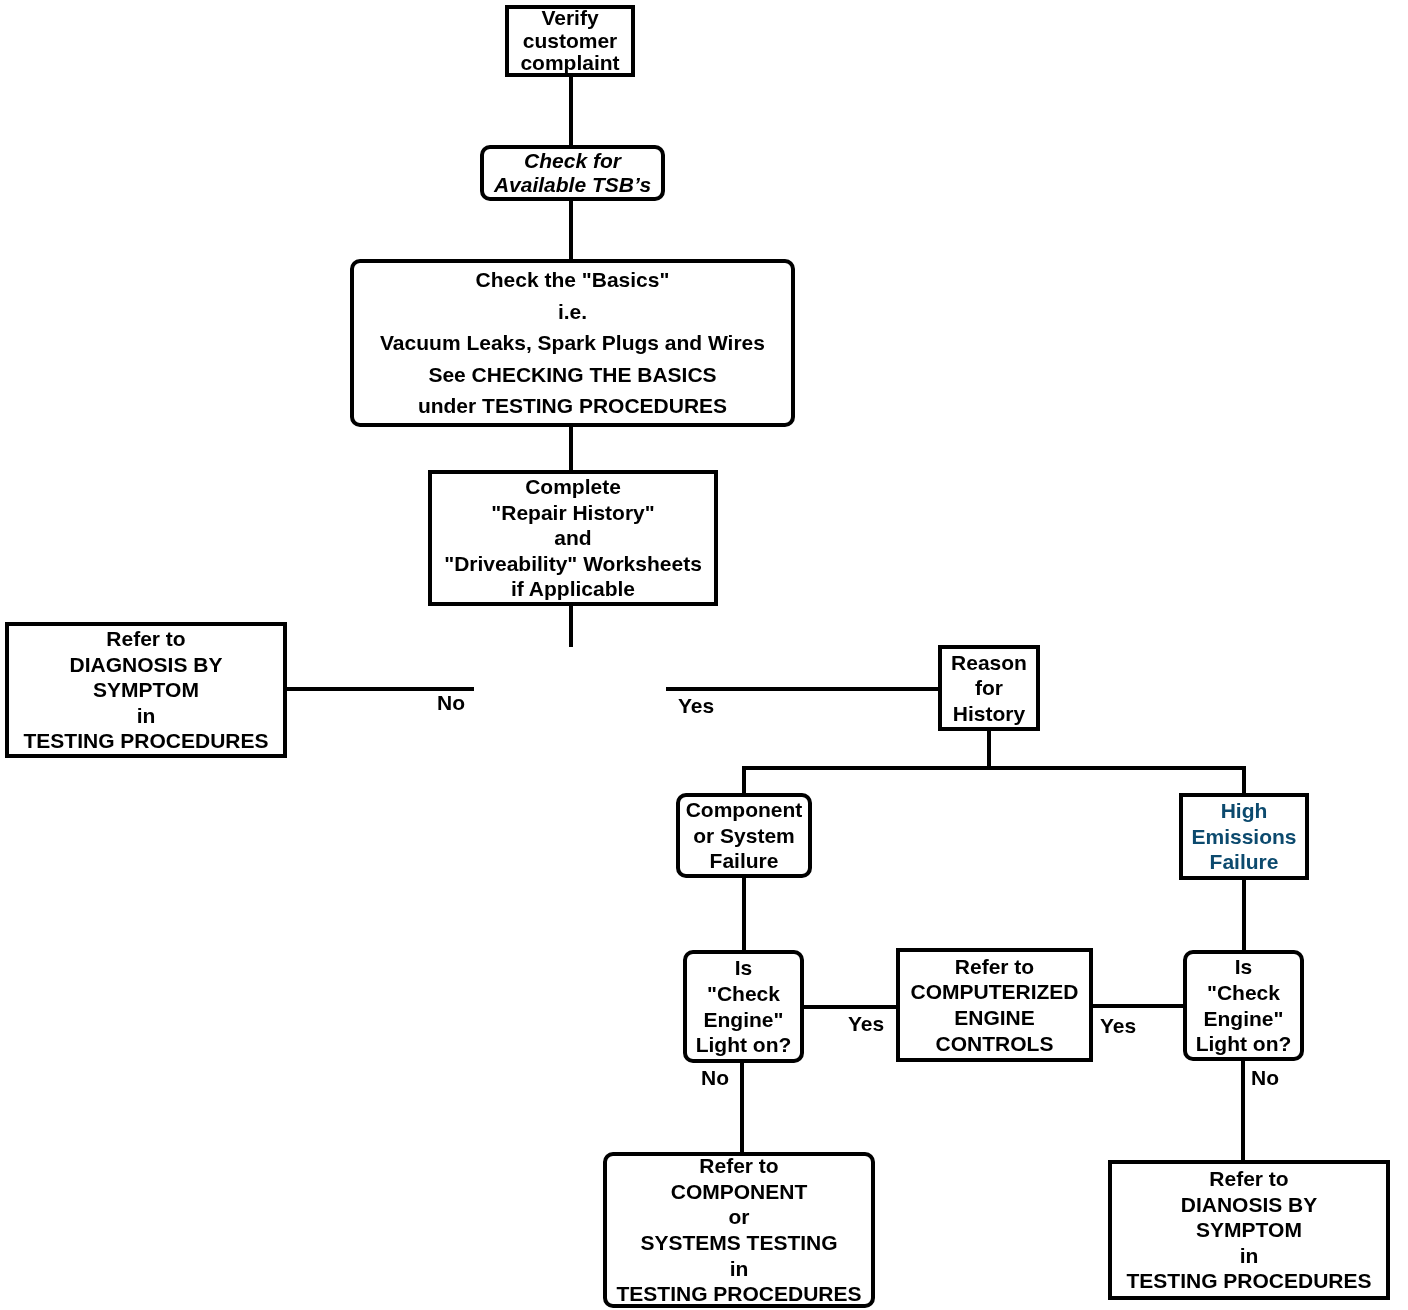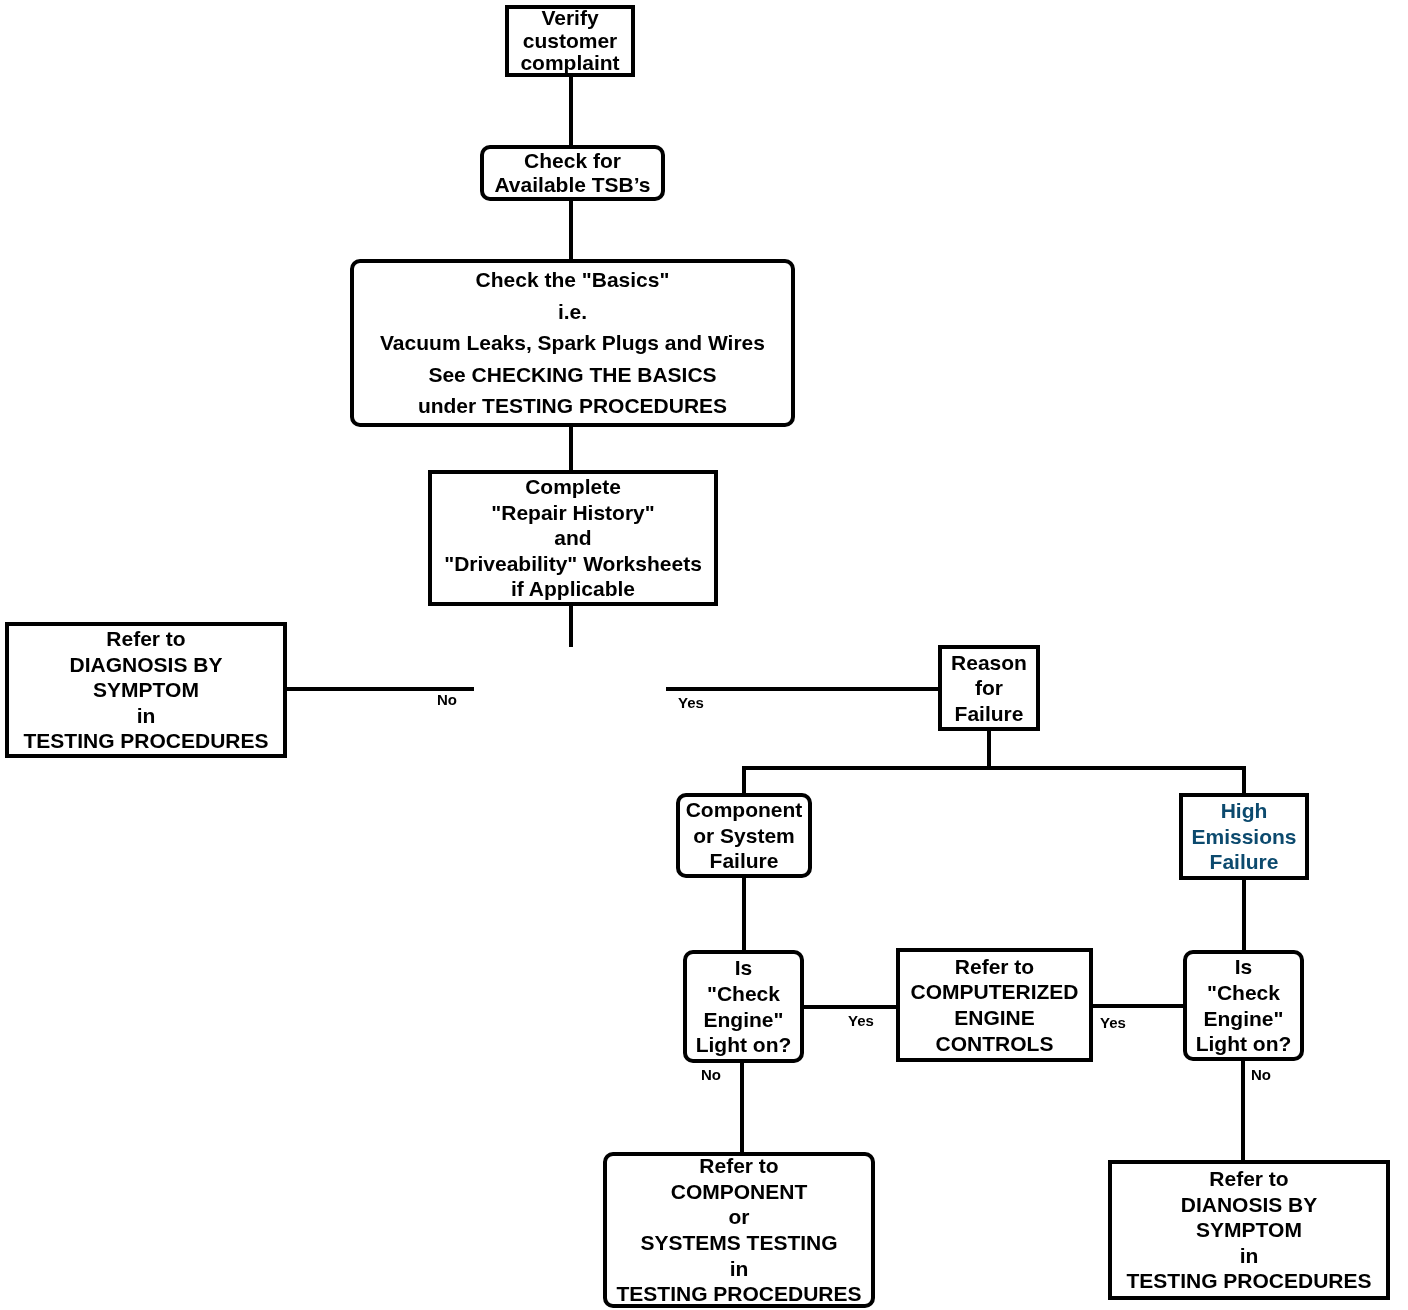--- a/index.html
+++ b/index.html
@@ -30,31 +30,31 @@
   }
   .node.rounded { border-radius: 10px; }
   .node-text {
     white-space: pre-line;
     font-size: 21px;
     line-height: 1.22;
     padding: 0 2px;
   }
   
   [data-name="node-verify-customer-complaint"] .node-text { line-height: 1.08; }
-  [data-name="node-check-tsb"] .node-text { line-height: 1.14; }
+  [data-name="node-check-tsb"] .node-text { line-height: 1.14; font-style: italic; }
   [data-name="node-check-basics"] .node-text { line-height: 1.5; }
   [data-name="node-emissions-test"] .node-text { line-height: 1.26; }
   .line {
     position: absolute;
     background: #000000;
     z-index: 1;
   }
   .edge-label {
     position: absolute;
-    font-size: 15px;
+    font-size: 21px;
     line-height: 1;
     z-index: 3;
     background: #ffffff;
     padding: 0 1px;
   }
 </style>
 </head>
 <body>
 
 <div id="stage" data-name="flowchart" style="background: rgb(255, 255, 255);">
@@ -100,21 +100,21 @@
     <div class="node" data-name="node-diagnosis-by-symptom-left" style="left: 5px; top: 622px; width: 282px; height: 136px; border-color: rgb(0, 0, 0);">
       <div class="node-text" data-name="node-label" style="color: rgb(0, 0, 0);">Refer to
 DIAGNOSIS BY
 SYMPTOM
 in
 TESTING PROCEDURES</div>
     </div>
     <div class="node" data-name="node-reason-for-failure" style="left: 938px; top: 645px; width: 102px; height: 86px; border-color: rgb(0, 0, 0);">
       <div class="node-text" data-name="node-label" style="color: rgb(0, 0, 0);">Reason
 for
-Failure</div>
+History</div>
     </div>
     <div class="node rounded" data-name="node-component-system-failure" style="left: 676px; top: 793px; width: 136px; height: 85px; border-color: rgb(0, 0, 0);">
       <div class="node-text" data-name="node-label" style="color: rgb(0, 0, 0);">Component
 or System
 Failure</div>
     </div>
     <div class="node" data-name="node-high-emissions-failure" style="left: 1179px; top: 793px; width: 130px; height: 87px; border-color: rgb(0, 0, 0);">
       <div class="node-text" data-name="node-label" style="color: #0c4a6e;">High
 Emissions
 Failure</div>

